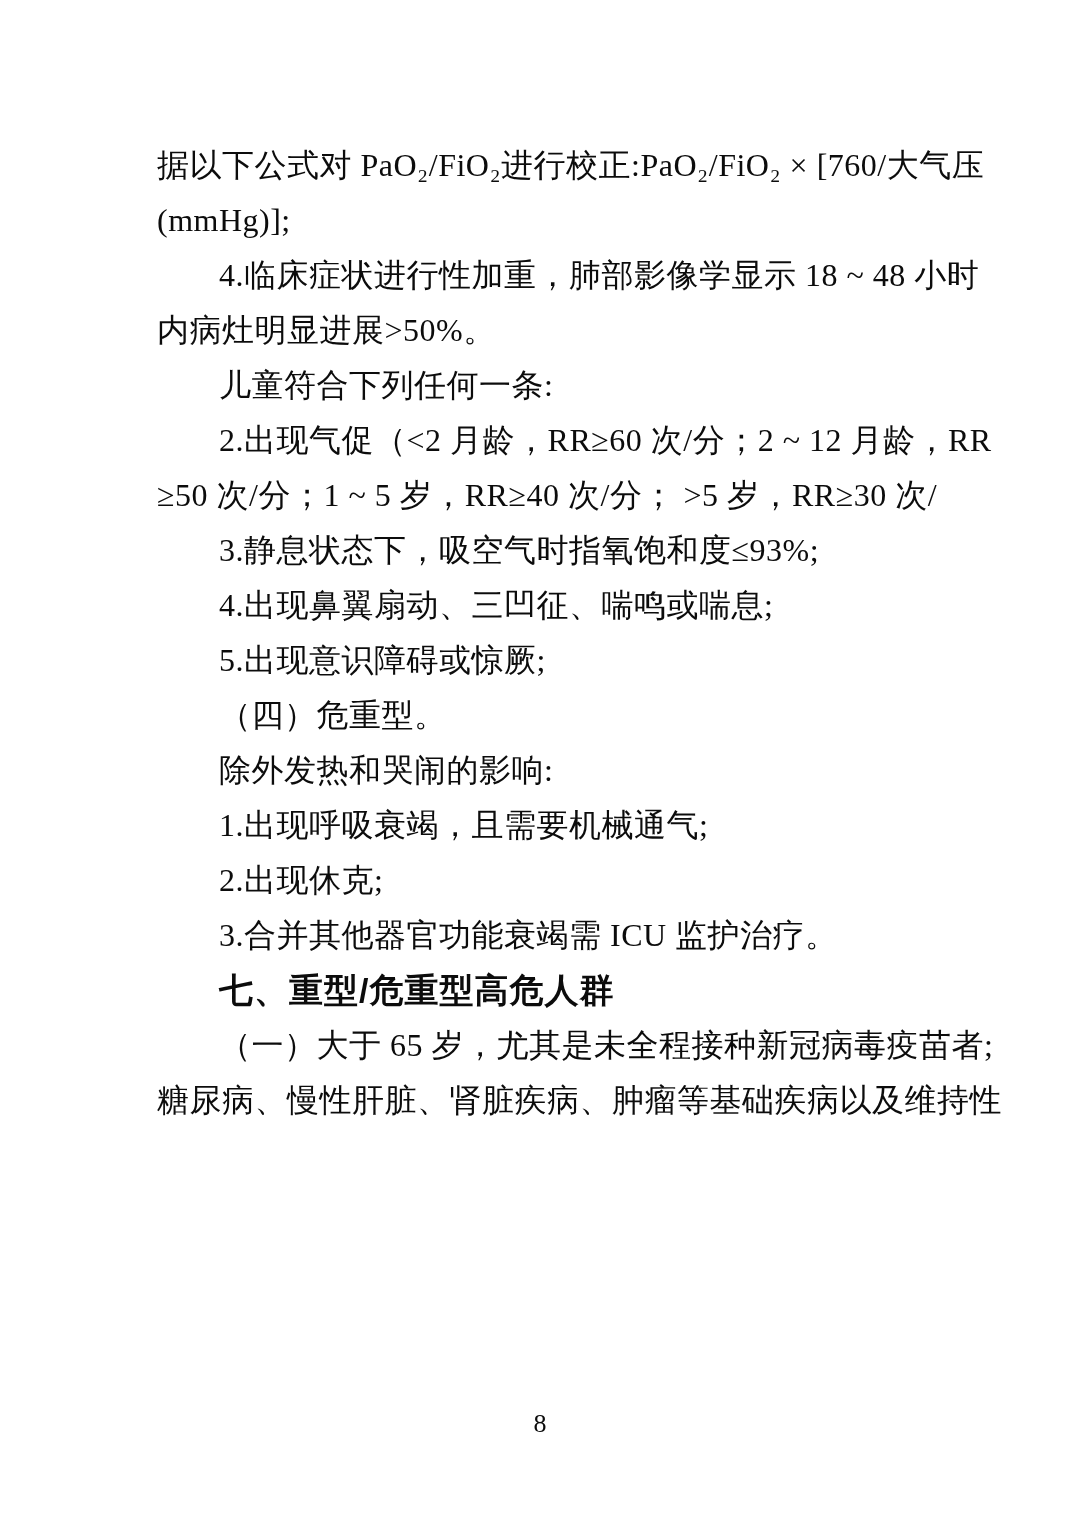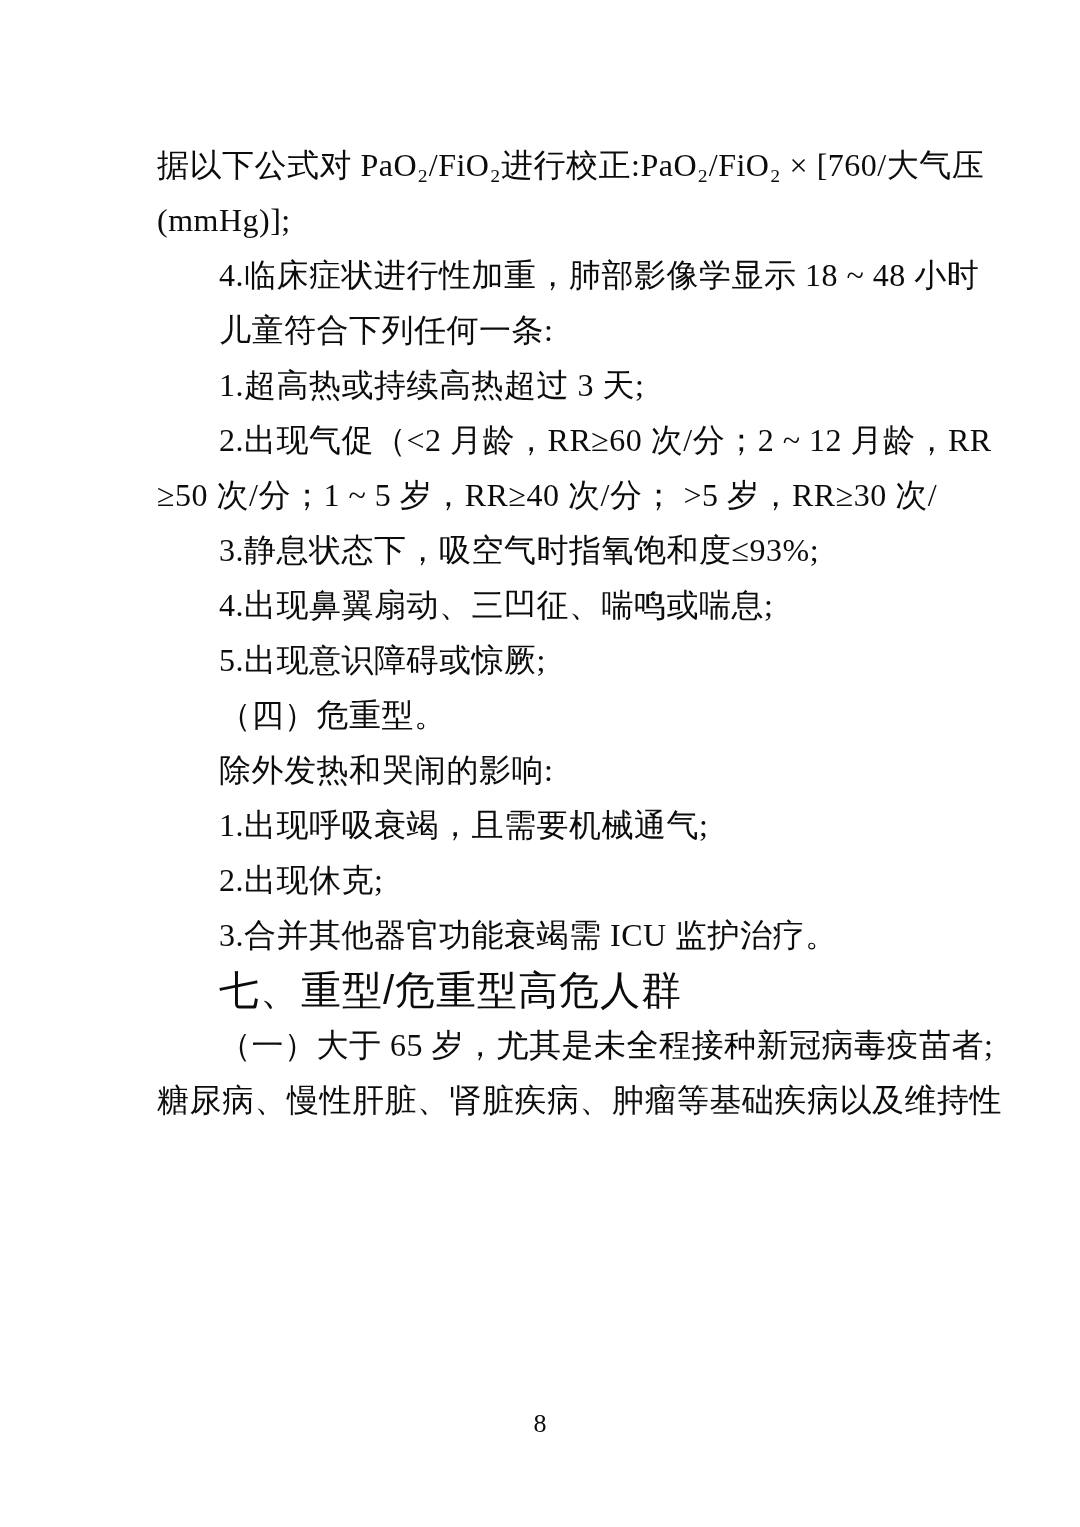--- a/index.html
+++ b/index.html
@@ -33,22 +33,22 @@
     line-height: 55px;
     height: 55px;
     white-space: nowrap;
     letter-spacing: 0.5px;
   }
   .line.indent {
     text-indent: 62px;
   }
   .line.heading {
     font-family: "Liberation Sans", "DejaVu Sans", sans-serif;
-    font-weight: 400;
-    font-size: 40px;
+    font-weight: 700;
+    font-size: 34px;
     letter-spacing: 1px;
   }
   .footer {
     position: absolute;
     top: 1406px;
     left: 0;
     width: 100%;
     text-align: center;
     font-size: 26px;
     line-height: 36px;
@@ -56,22 +56,22 @@
   }
 </style>
 </head>
 <body>
 
 <div class="page">
   <div class="textblock">
       <div class="line">据以下公式对 PaO₂/FiO₂进行校正:PaO₂/FiO₂ × [760/大气压</div>
       <div class="line">(mmHg)];</div>
       <div class="line indent">4.临床症状进行性加重，肺部影像学显示 18 ~ 48 小时</div>
+      <div class="line">内病灶明显进展&gt;50%。</div>
       <div class="line indent">儿童符合下列任何一条:</div>
-      <div class="line indent">1.超高热或持续高热超过 3 天;</div>
       <div class="line indent">2.出现气促（&lt;2 月龄，RR≥60 次/分；2 ~ 12 月龄，RR</div>
       <div class="line">≥50 次/分；1 ~ 5 岁，RR≥40 次/分； &gt;5 岁，RR≥30 次/</div>
       <div class="line indent">3.静息状态下，吸空气时指氧饱和度≤93%;</div>
       <div class="line indent">4.出现鼻翼扇动、三凹征、喘鸣或喘息;</div>
       <div class="line indent">5.出现意识障碍或惊厥;</div>
       <div class="line indent">（四）危重型。</div>
       <div class="line indent">除外发热和哭闹的影响:</div>
       <div class="line indent">1.出现呼吸衰竭，且需要机械通气;</div>
       <div class="line indent">2.出现休克;</div>
       <div class="line indent">3.合并其他器官功能衰竭需 ICU 监护治疗。</div>

